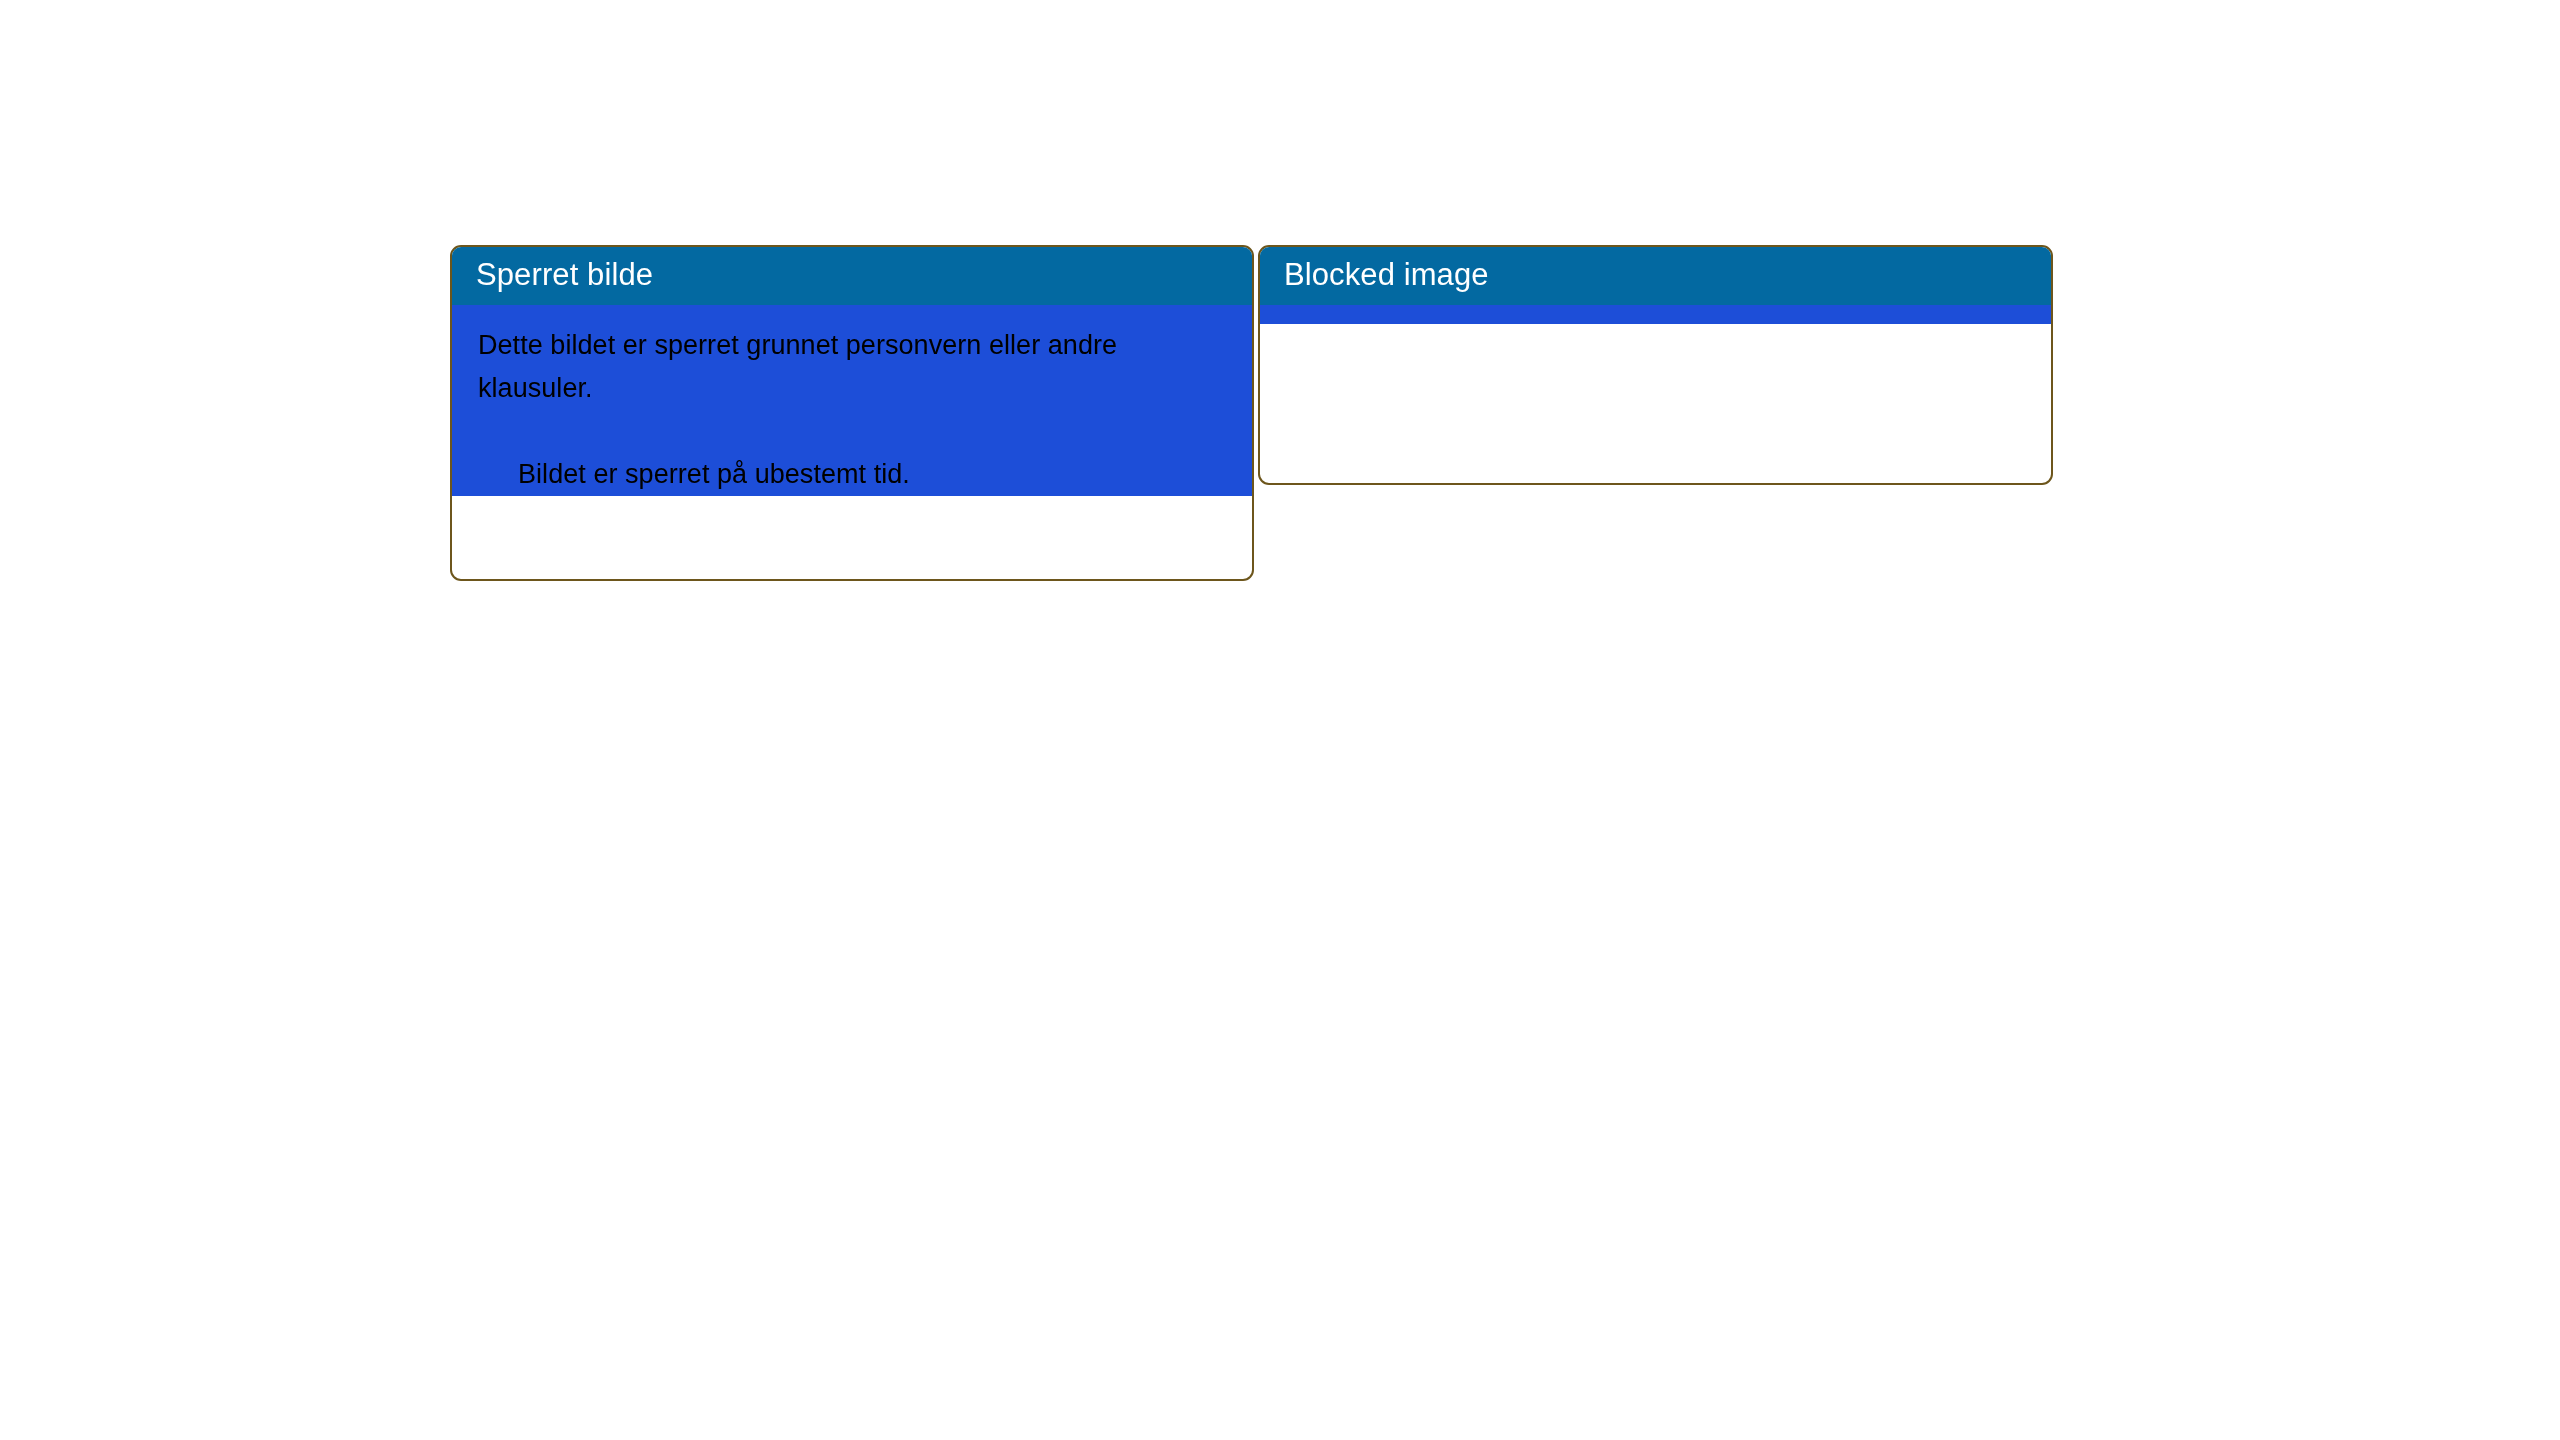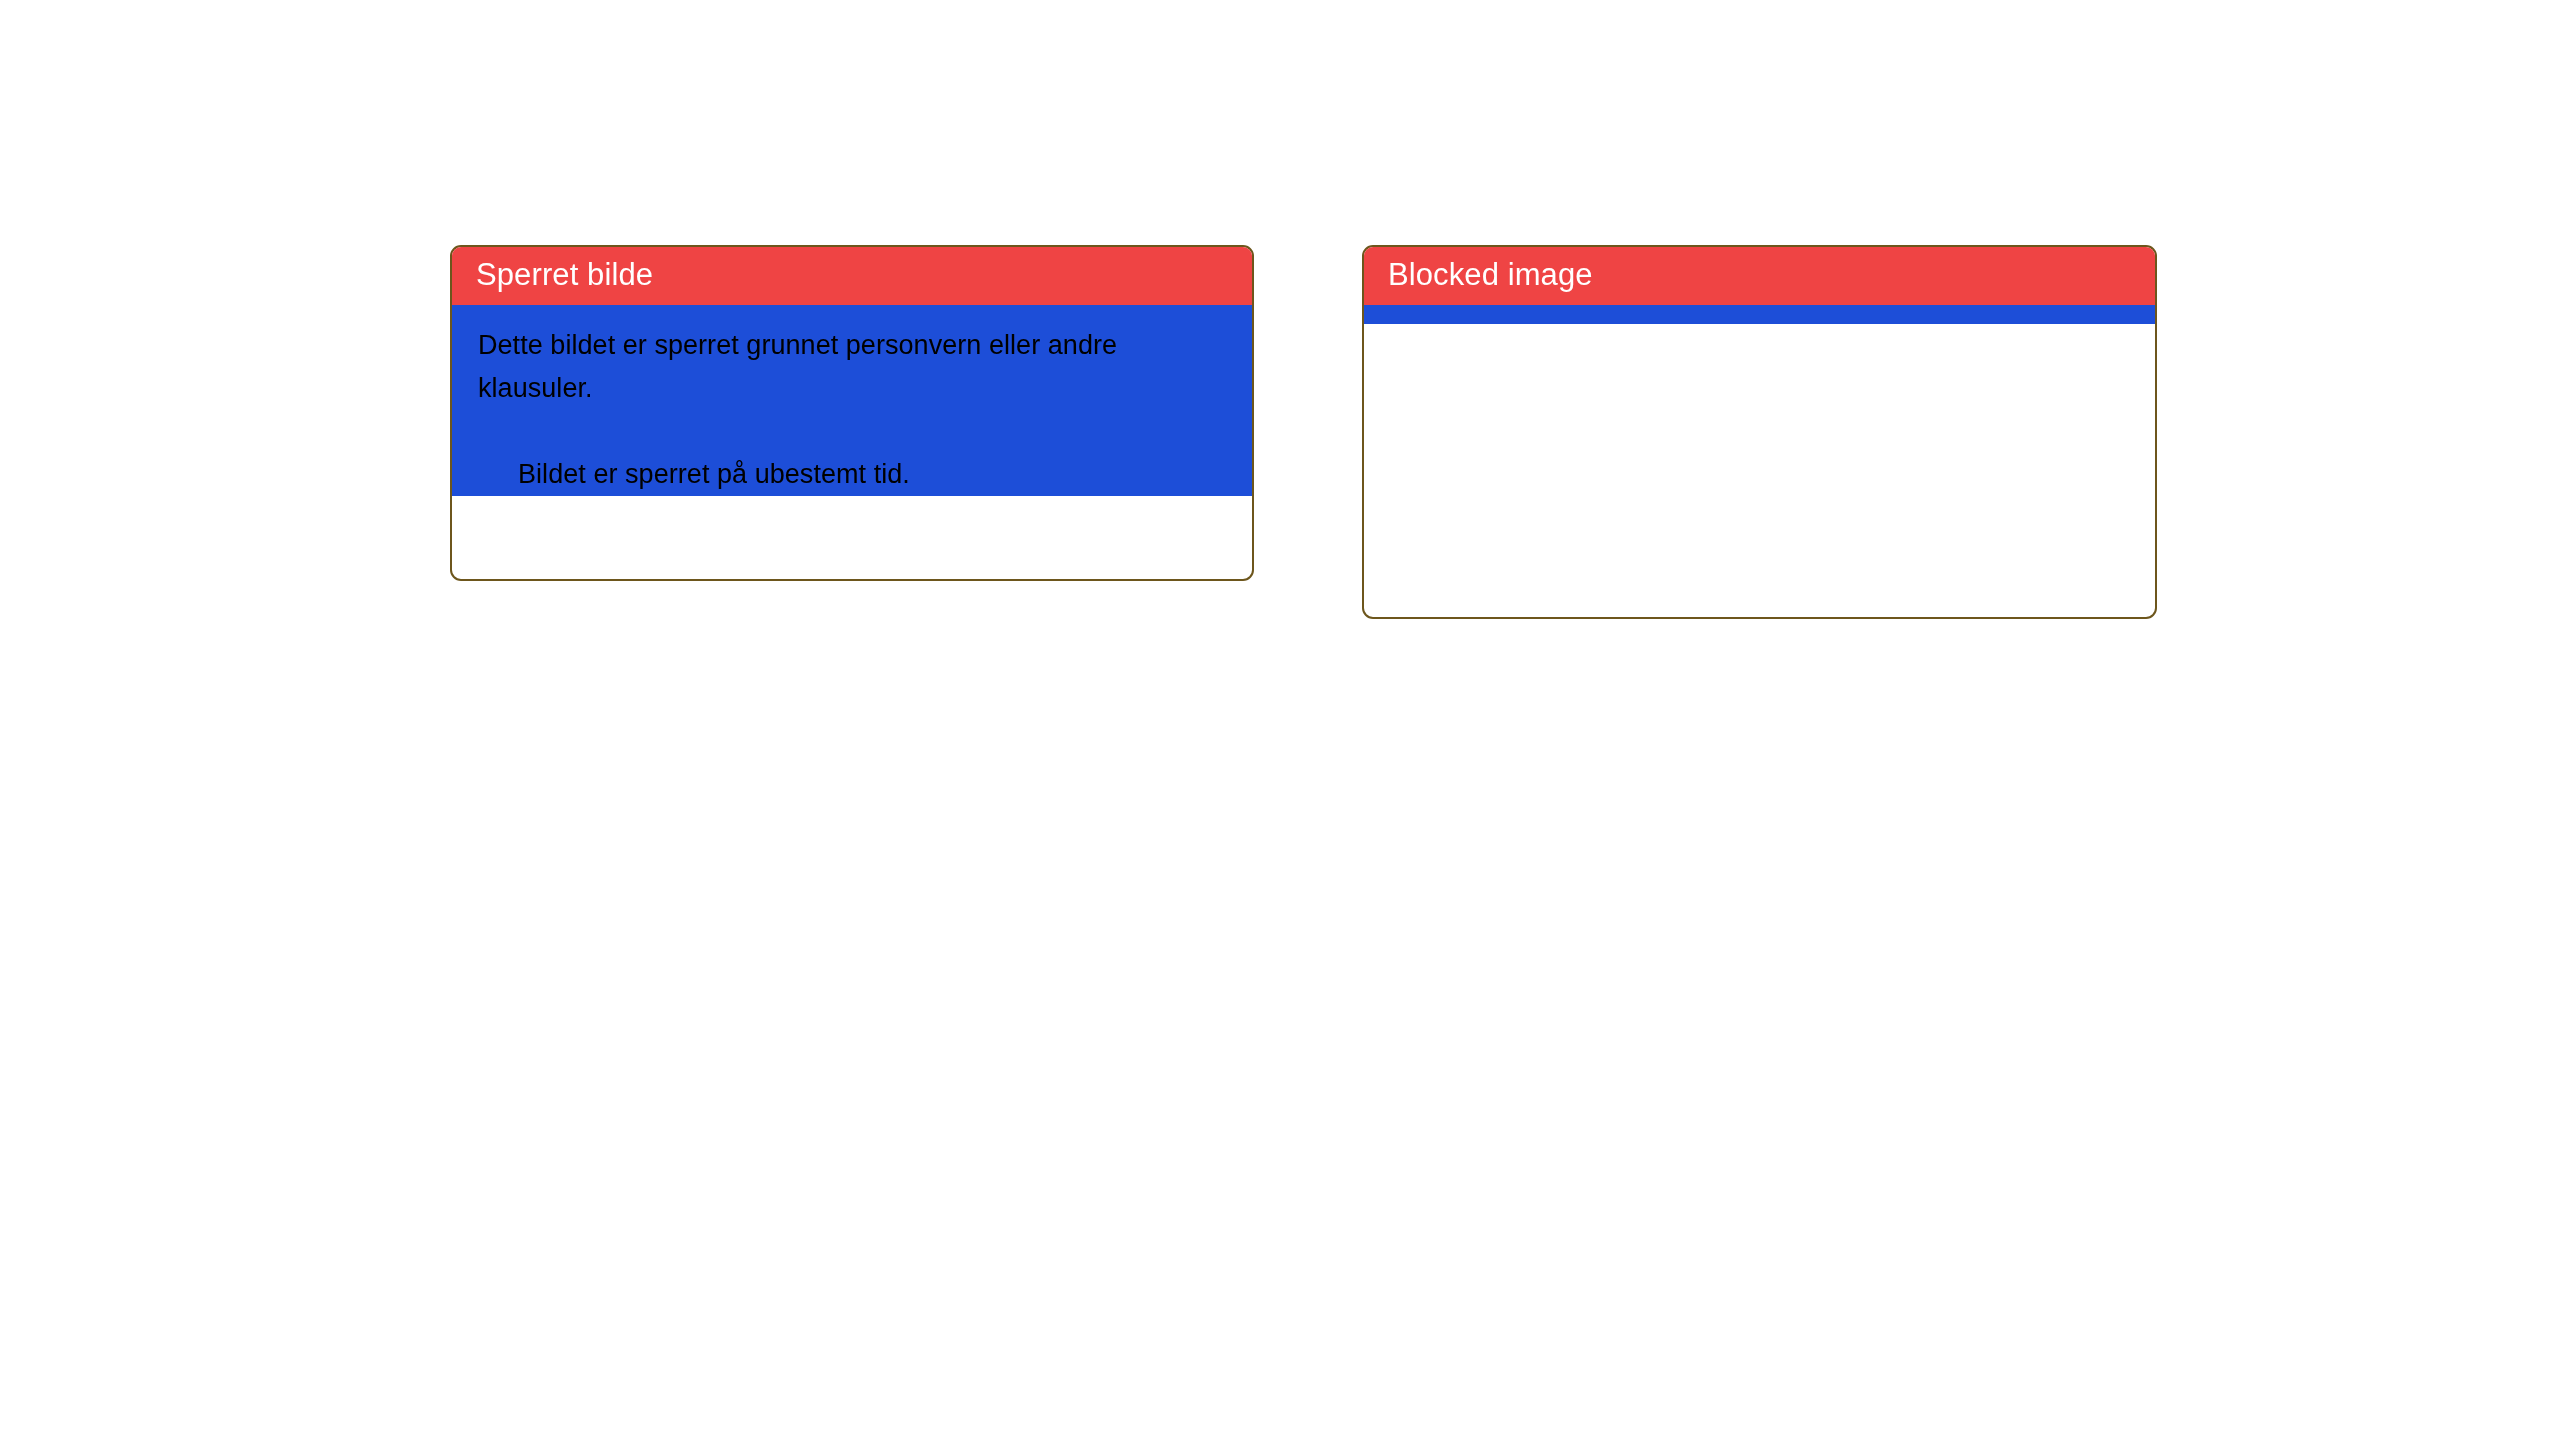--- a/index.html
+++ b/index.html
@@ -30,30 +30,30 @@
   }
 
   .card-one {
     left: 450px;
     top: 245px;
     width: 804px;
     height: 336px;
   }
 
   .card-two {
-    left: 1362px;
+    left: 1258px;
     top: 245px;
     width: 795px;
-    height: 374px;
+    height: 240px;
   }
 
   .card-header {
     box-sizing: border-box;
     height: 60px;
-    background: #ef4444;
+    background: #0369a1;
     border-radius: 9px 9px 0 0;
     margin: -2px -2px 0 -2px;
     display: flex;
     align-items: center;
     padding: 0 0 0 26px;
   }
 
   .card-header-title {
     color: #ffffff;
     font-size: 31px;

